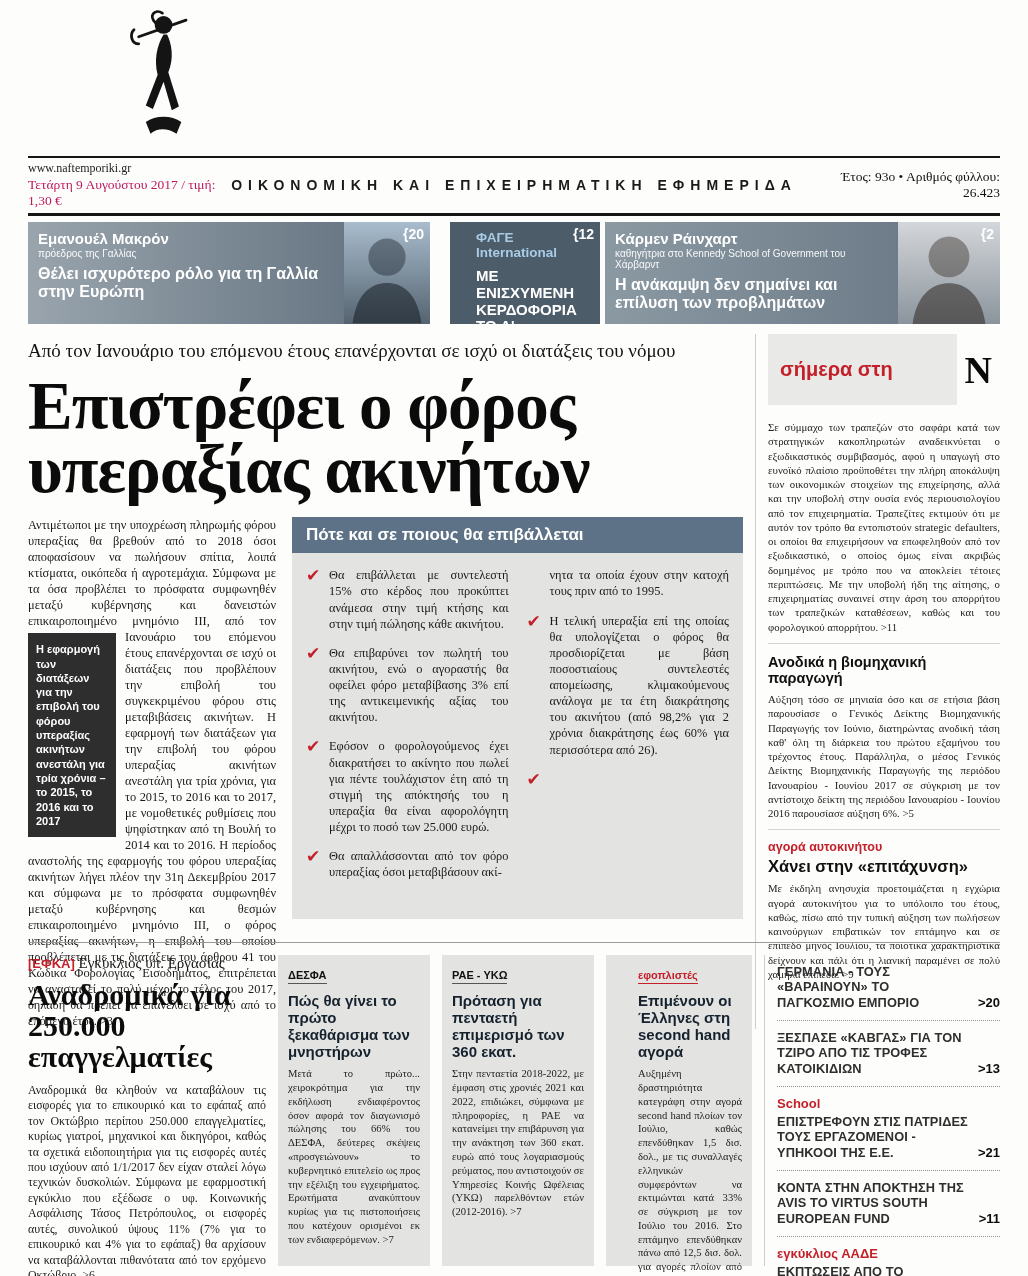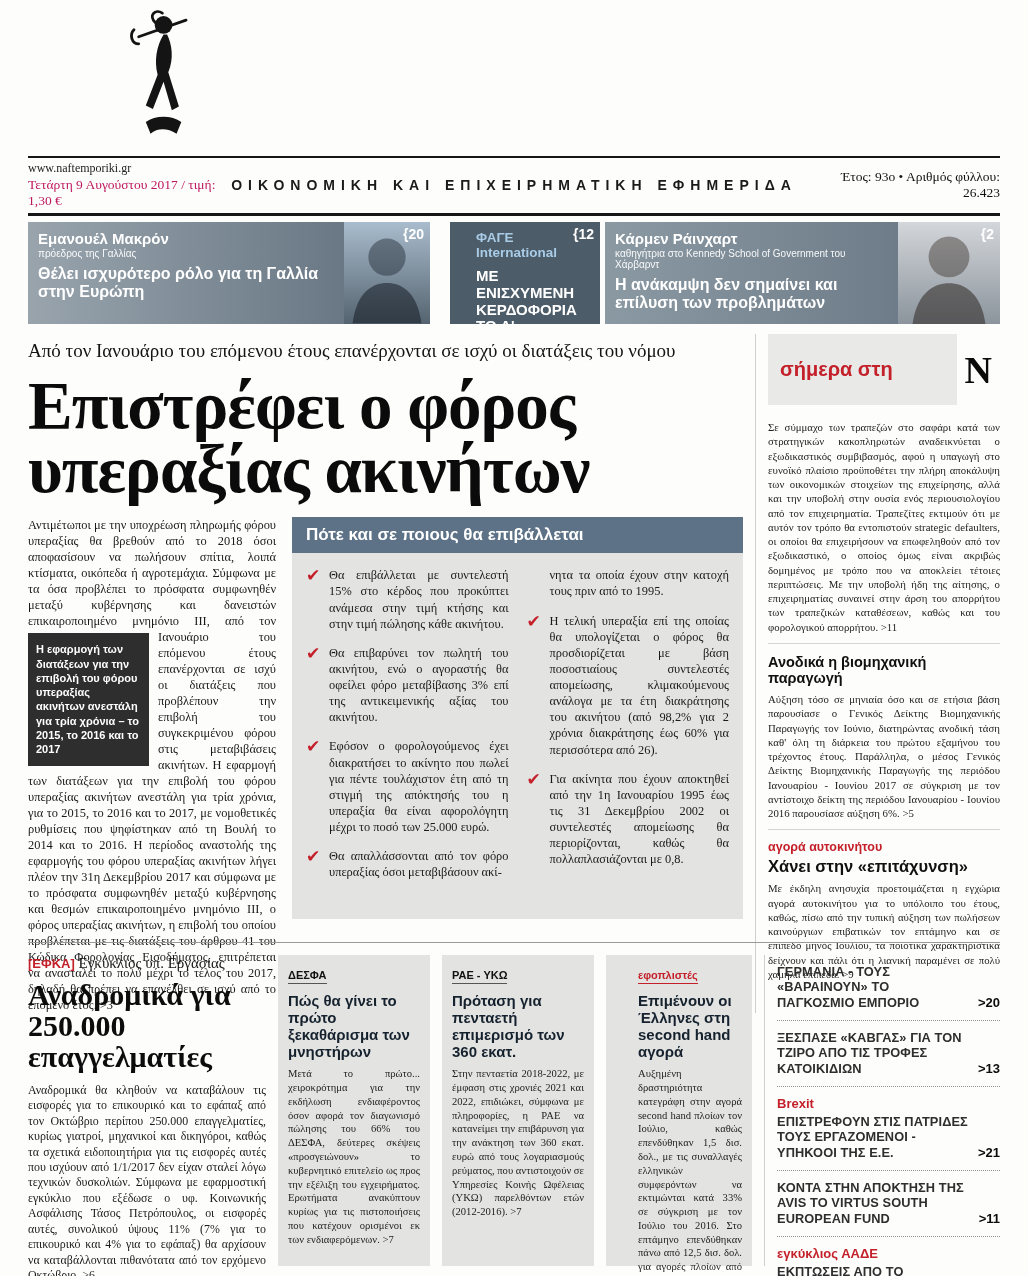--- a/index.html
+++ b/index.html
@@ -53,21 +53,21 @@
   .main-row { margin:10px 28px 0; display:flex; gap:0; }
   .main-left { width:727px; padding-right:12px; }
   .kicker { font-size:19px; color:#141414; padding:6px 0 4px; }
   .headline {
     font-size:67px; font-weight:bold; line-height:.95; letter-spacing:-1px;
     color:#0b0b0b; margin:8px 0 16px;
   }
   .lead-row { display:flex; gap:16px; }
   .body-col { width:248px; font-size:12.4px; line-height:1.29; text-align:justify; color:#191919; }
   .inset {
-    display:block; float:left; width:121px; margin:4px 9px 4px 0; padding:9px 8px;
+    display:block; float:left; width:88px; margin:4px 9px 4px 0; padding:9px 8px;
     background:#2e2e2e; color:#fff; font-family:"Liberation Sans","DejaVu Sans",sans-serif;
     font-weight:bold; font-size:11px; line-height:1.3; text-align:left;
   }
   .panel { flex:1; position:relative; }
   .panel-header {
     background:#5d7286; color:#fff; font-family:"Liberation Sans","DejaVu Sans",sans-serif;
     font-weight:bold; font-size:17px; padding:8px 14px;
   }
   .panel-body { background:#e3e3e2; padding:14px 14px 26px; display:flex; gap:18px; min-height:330px; }
   .panel-col { flex:1; }
@@ -239,21 +239,20 @@
             <div class="panel-col">
               <div class="check-item no-check">
                   <span class="ci-text">νητα τα οποία έχουν στην κατοχή τους πριν από το 1995.</span>
                 </div>
               <div class="check-item">
                   <span class="check">✔</span>
                   <span class="ci-text">Η τελική υπεραξία επί της οποίας θα υπολογίζεται ο φόρος θα προσδιορίζεται με βάση ποσοστιαίους συντελεστές απομείωσης, κλιμακούμενους ανάλογα με τα έτη διακράτησης του ακινήτου (από 98,2% για 2 χρόνια διακράτησης έως 60% για περισσότερα από 26).</span>
                 </div>
               <div class="check-item">
                   <span class="check">✔</span>
-                  <span class="ci-text">Για ακίνητα που έχουν αποκτηθεί από την 1η Ιανουαρίου 1995 έως τις 31 Δεκεμβρίου 2002 οι συντελεστές απομείωσης θα περιορίζονται, καθώς θα πολλαπλασιάζονται με 0,8.</span>
                 </div>
             </div>
           </div>
           <div class="panel-tag">{3</div>
         </div>
       </div>
     </div>
 
     <aside class="sidebar">
       <div class="today-header">
@@ -311,21 +310,21 @@
           <span class="rail-page">&gt;20</span>
         </div>
       </div>
       <div class="rail-item">
         <div class="rail-flex">
           <span class="rail-headline">ΞΕΣΠΑΣΕ «ΚΑΒΓΑΣ» ΓΙΑ ΤΟΝ ΤΖΙΡΟ ΑΠΟ ΤΙΣ ΤΡΟΦΕΣ ΚΑΤΟΙΚΙΔΙΩΝ</span>
           <span class="rail-page">&gt;13</span>
         </div>
       </div>
       <div class="rail-item">
-        <div class="rail-kicker">Brexit</div>
+        <div class="rail-kicker">School</div>
         <div class="rail-flex">
           <span class="rail-headline">ΕΠΙΣΤΡΕΦΟΥΝ ΣΤΙΣ ΠΑΤΡΙΔΕΣ ΤΟΥΣ ΕΡΓΑΖΟΜΕΝΟΙ - ΥΠΗΚΟΟΙ ΤΗΣ Ε.Ε.</span>
           <span class="rail-page">&gt;21</span>
         </div>
       </div>
       <div class="rail-item">
         <div class="rail-flex">
           <span class="rail-headline">ΚΟΝΤΑ ΣΤΗΝ ΑΠΟΚΤΗΣΗ ΤΗΣ AVIS ΤΟ VIRTUS SOUTH EUROPEAN FUND</span>
           <span class="rail-page">&gt;11</span>
         </div>

